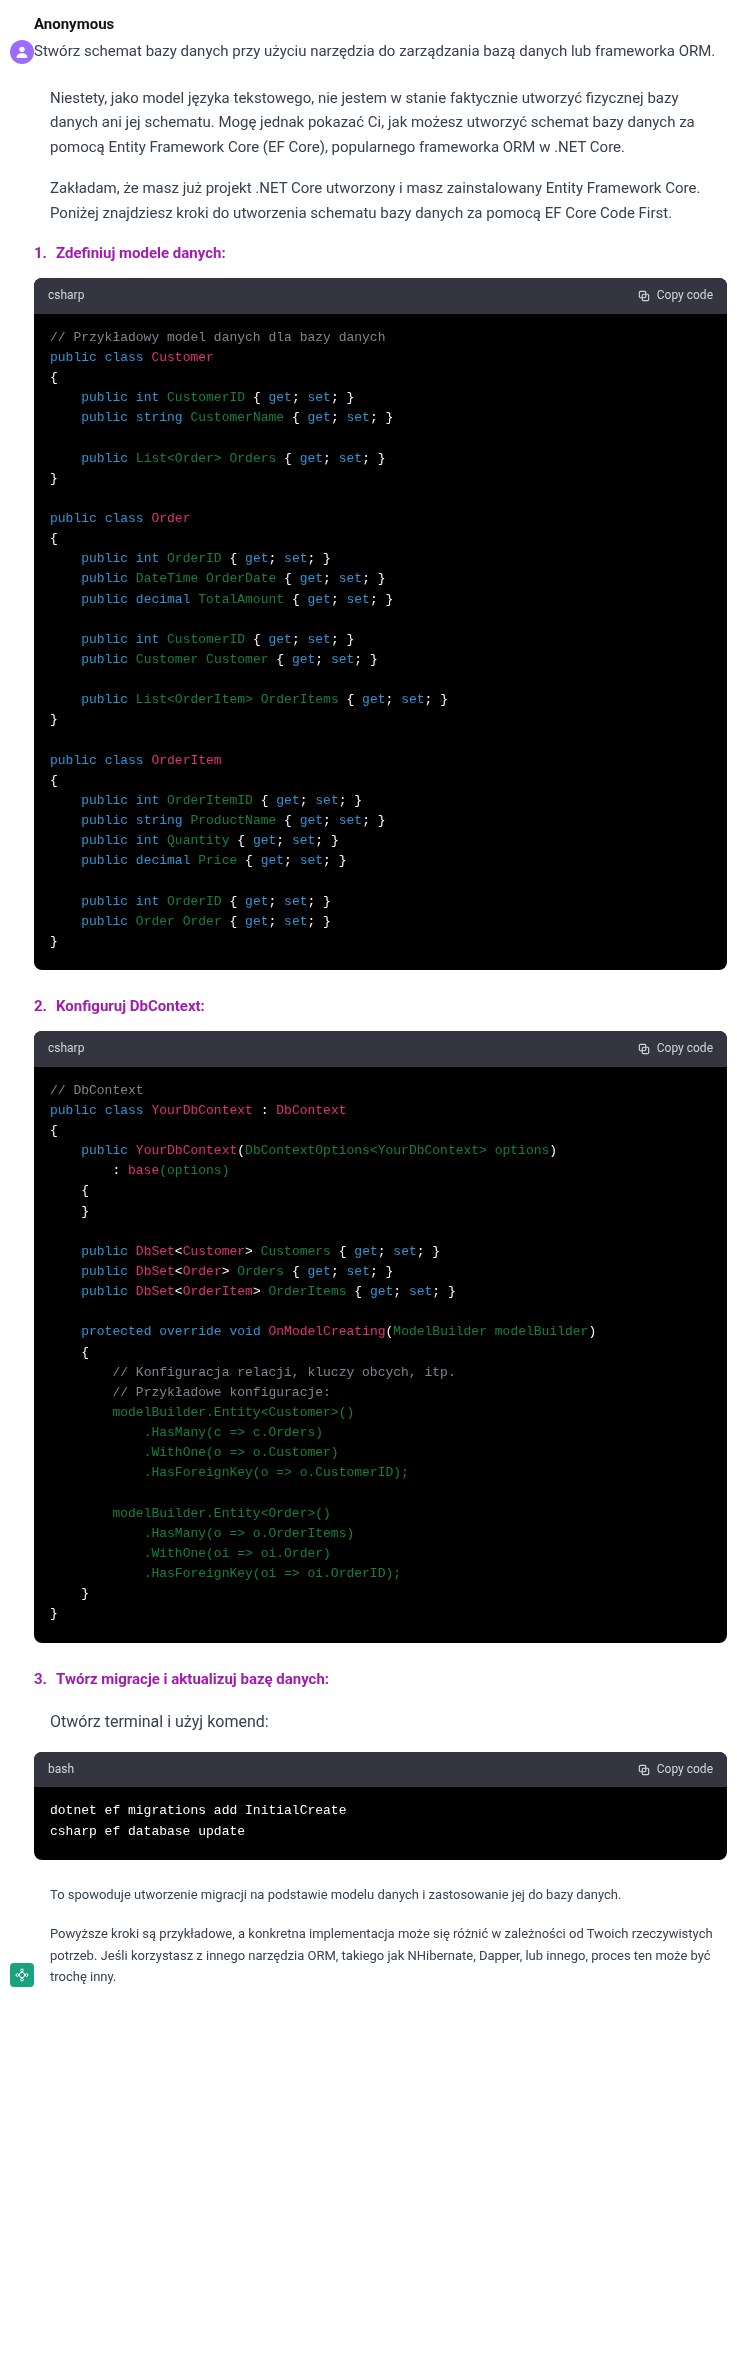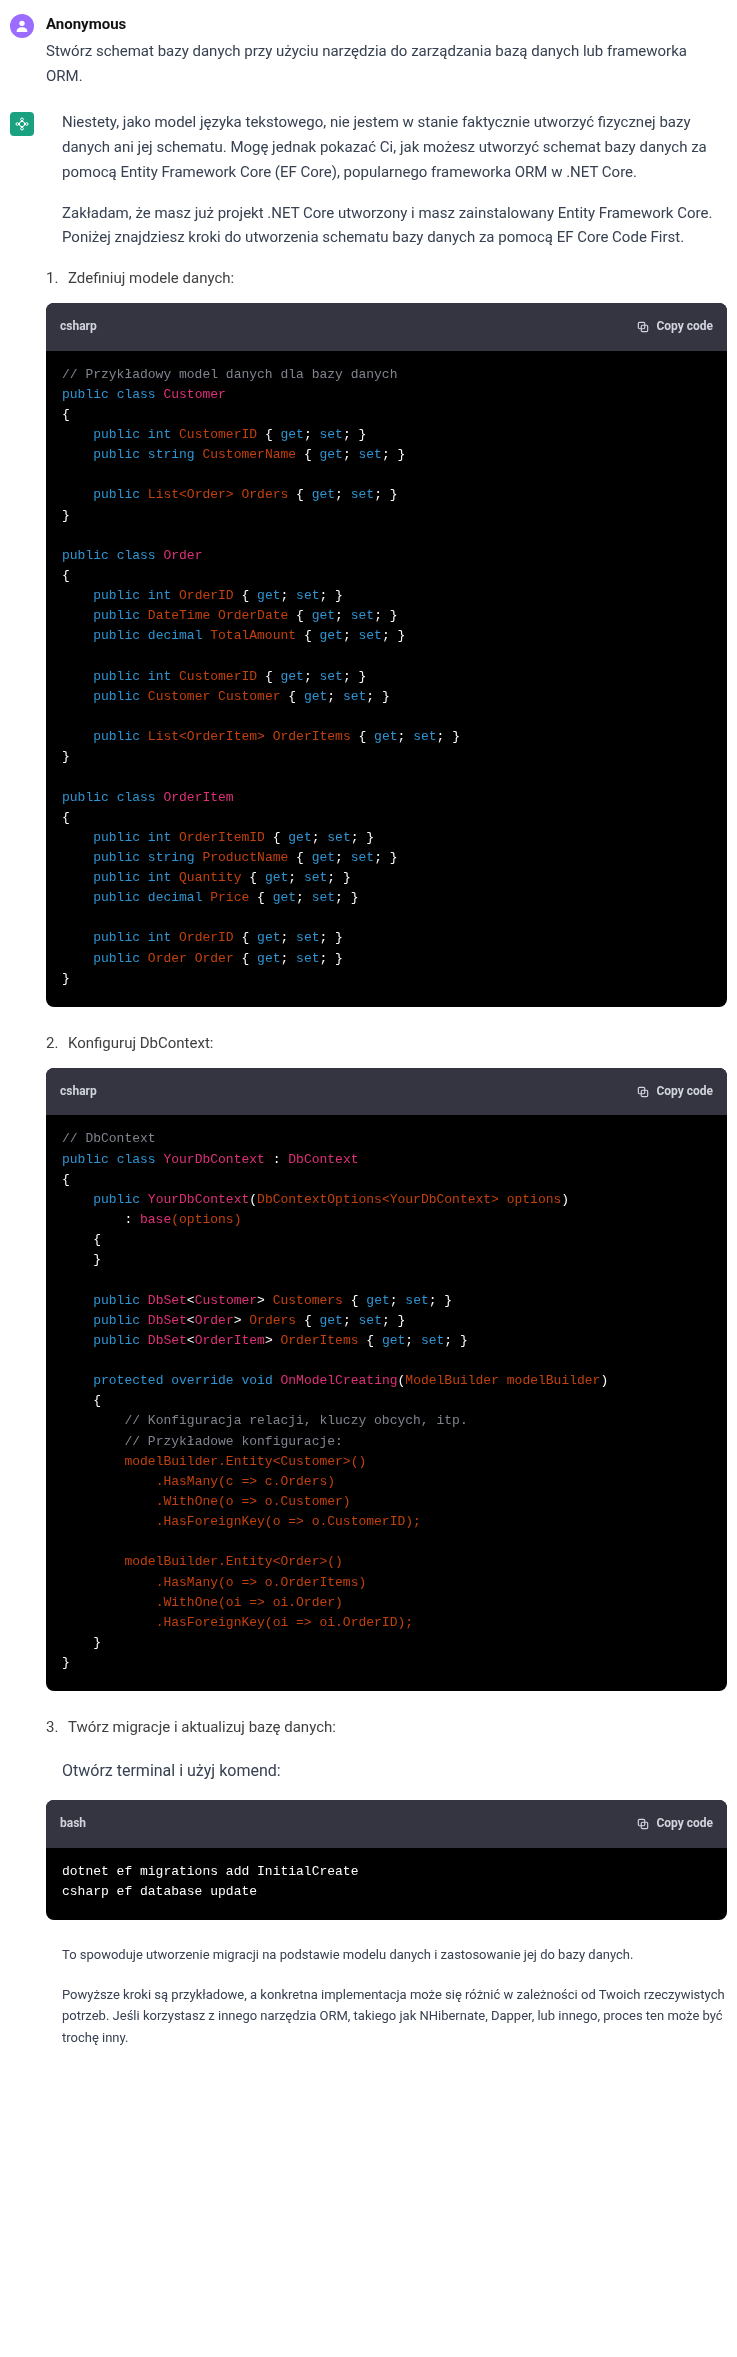--- a/index.html
+++ b/index.html
@@ -7,22 +7,22 @@
     font-family: -apple-system, BlinkMacSystemFont, "Segoe UI", Roboto, Helvetica, Arial, sans-serif;
     background: #fff;
     color: #374151;
     font-size: 15px;
     line-height: 1.65;
     width: 737px;
     padding: 8px 0 20px 0;
   }
   .msg {
     display: flex;
-    gap: 12px;
     padding: 4px 10px 18px 10px;
+    align-items: flex-end;
   }
   .avatar {
     width: 24px;
     height: 24px;
     border-radius: 4px;
     flex-shrink: 0;
     display: flex;
     align-items: center;
     justify-content: center;
     margin-top: 2px;
@@ -47,23 +47,23 @@
     list-style: none;
     counter-reset: step;
     margin: 0;
   }
   ol.steps > li {
     counter-increment: step;
     margin-bottom: 18px;
     position: relative;
   }
   .step-title {
-    font-weight: 400;
-    font-size: 15px;
-    color: #404040;
+    font-weight: 700;
+    font-size: 15px;
+    color: #a21caf;
     margin-bottom: 12px;
   }
   .step-title::before {
     content: counter(step) ". ";
     margin-left: -22px;
     width: 22px;
     display: inline-block;
   }
   .code-block {
     background: #000;
@@ -71,25 +71,24 @@
     overflow: hidden;
     margin: 10px 0 24px 0;
     font-family: "SFMono-Regular", Consolas, "Liberation Mono", Menlo, monospace;
     font-size: 13px;
   }
   .code-header {
     background: #343541;
     display: flex;
     justify-content: space-between;
     align-items: center;
-    padding: 14px 14px;
+    padding: 8px 14px;
     color: #d1d5db;
     font-size: 12px;
     font-family: -apple-system, BlinkMacSystemFont, "Segoe UI", Roboto, sans-serif;
-    font-weight: bold;
   }
   .copy-btn {
     display: flex;
     align-items: center;
     gap: 6px;
     cursor: pointer;
     color: #d1d5db;
     font-size: 12px;
   }
   .copy-btn svg { width: 14px; height: 14px; }
@@ -97,21 +96,21 @@
     padding: 14px 16px 18px 16px;
     white-space: pre;
     line-height: 1.55;
     color: #fff;
     overflow-x: auto;
   }
   
   .tok-cm { color: #7f848e; }   
   .tok-kw { color: #2e95d3; }   
   .tok-ty { color: #df3079; }   
-  .tok-id { color: #c2410c; }   
+  .tok-id { color: #15803d; }   
   .tok-mn { color: #df3079; }   
   .tok-gs { color: #2e95d3; }   
   .open-terminal {
     font-size: 16px;
     margin: 6px 0 12px 0;
   }
   .closing { font-size: 13px; margin-top: 6px; }
 </style>
 </head>
 <body>

